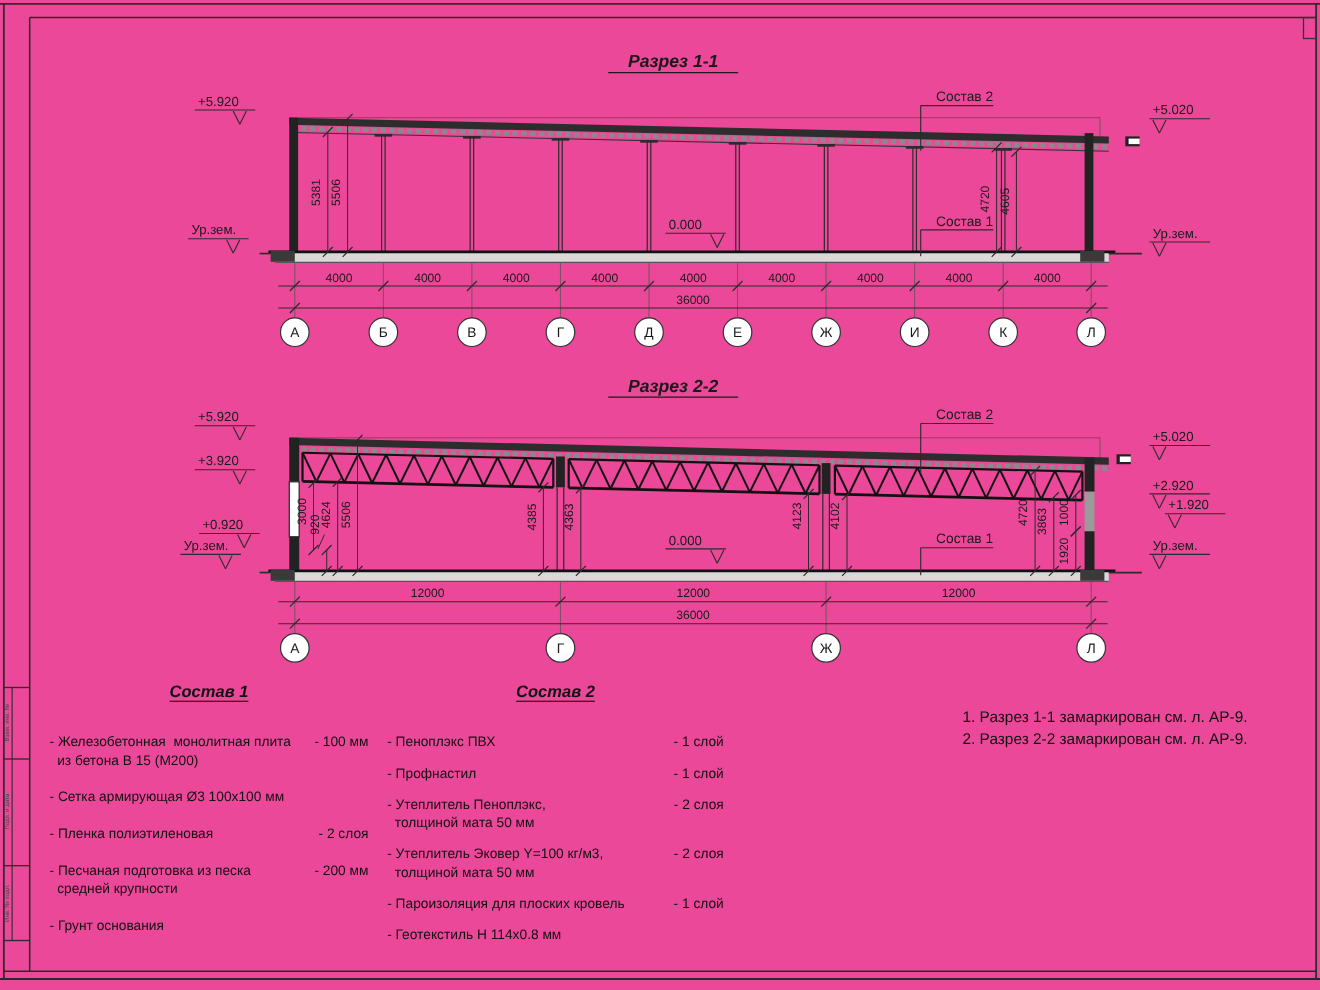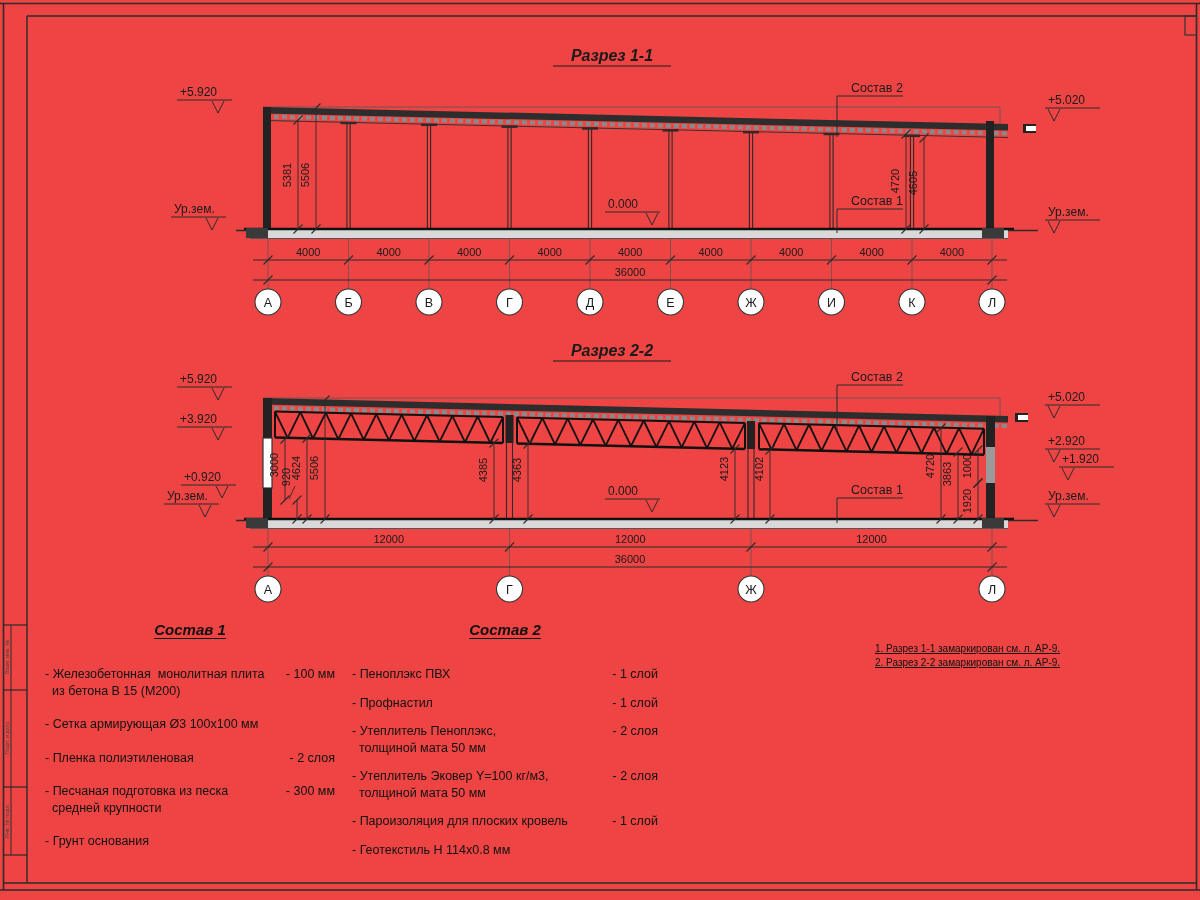--- a/index.html
+++ b/index.html
@@ -1,35 +1,35 @@
 <!DOCTYPE html>
 <html><head>
 <meta charset="utf-8">
 <style>
   html,body{margin:0;padding:0;background:#e8e8e8;}
-  .page{position:relative;width:1200px;height:900px;background:#ef4444;overflow:hidden;
+  .page{position:relative;width:1200px;height:900px;background:#ec4899;overflow:hidden;
         font-family:"Liberation Sans",sans-serif;}
   svg{position:absolute;left:0;top:0;}
   svg text{font-family:"Liberation Sans",sans-serif;fill:#1a1a1a;}
   .dim{font-size:11px;}
   .ax{font-size:12.5px;}
   .elev{font-size:12px;}
   .ld{font-size:12.5px;}
   .ttl{font-size:16px;font-style:italic;font-weight:bold;}
   .tiny{font-size:5.5px;fill:#444;}
   .mat-list{position:absolute;color:#111;}
   .mat-title{font-style:italic;font-weight:bold;font-size:15px;text-align:center;
              text-decoration:underline;text-underline-offset:3px;margin-bottom:28px;}
   .mat-item{display:flex;justify-content:space-between;
             font-size:12.5px;line-height:1.32;}
   .mi-name{white-space:pre-wrap;}
   .mi-value{white-space:nowrap;margin-left:8px;}
   #list1 .mat-item{margin-bottom:17px;}
   #list2 .mat-item{margin-bottom:12px;}
-  .notes{position:absolute;font-size:10px;line-height:1.4;color:#111;text-decoration:underline;}
+  .notes{position:absolute;font-size:14px;line-height:1.4;color:#111;}
 </style>
 </head>
 <body>
 
 <div class="page">
   <svg width="1200" height="900" viewBox="0 0 1200 900">
     <g id="frame">
         <line x1="0" y1="3.5" x2="1200" y2="3.5" stroke="#2b2b2b" stroke-width="1.6"></line>
         <line x1="3.5" y1="3.5" x2="3.5" y2="890" stroke="#2b2b2b" stroke-width="1.6"></line>
         <line x1="0" y1="890" x2="1200" y2="890" stroke="#2b2b2b" stroke-width="1.6"></line>
@@ -415,21 +415,21 @@
           <span class="mi-name">- Сетка армирующая Ø3 100x100 мм</span>
           <span class="mi-value"></span>
         </div>
         <div class="mat-item">
           <span class="mi-name">- Пленка полиэтиленовая</span>
           <span class="mi-value">-  2 слоя</span>
         </div>
         <div class="mat-item">
           <span class="mi-name">- Песчаная подготовка из песка
   средней крупности</span>
-          <span class="mi-value">- 300 мм</span>
+          <span class="mi-value">- 200 мм</span>
         </div>
         <div class="mat-item">
           <span class="mi-name">- Грунт основания</span>
           <span class="mi-value"></span>
         </div>
       </div>
   </div>
 
   <div class="mat-list" id="list2" style="left:352px;top:621px;width:306px">
     <div class="mat-title">Состав 2</div>

